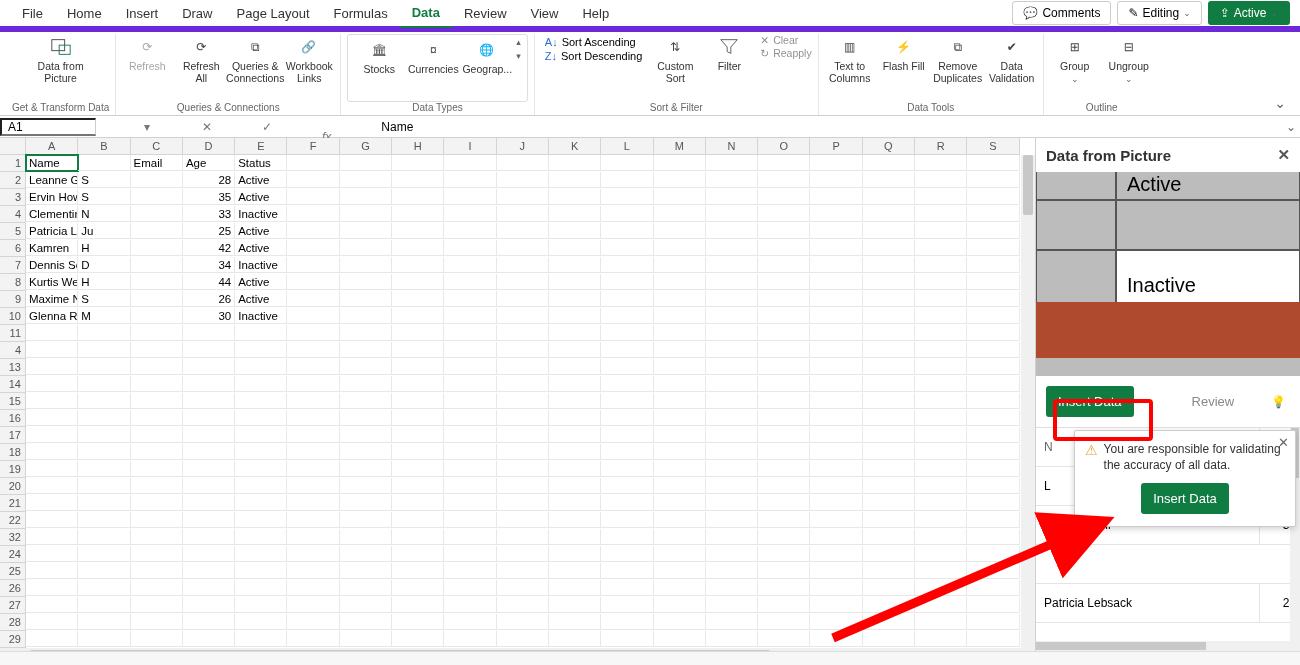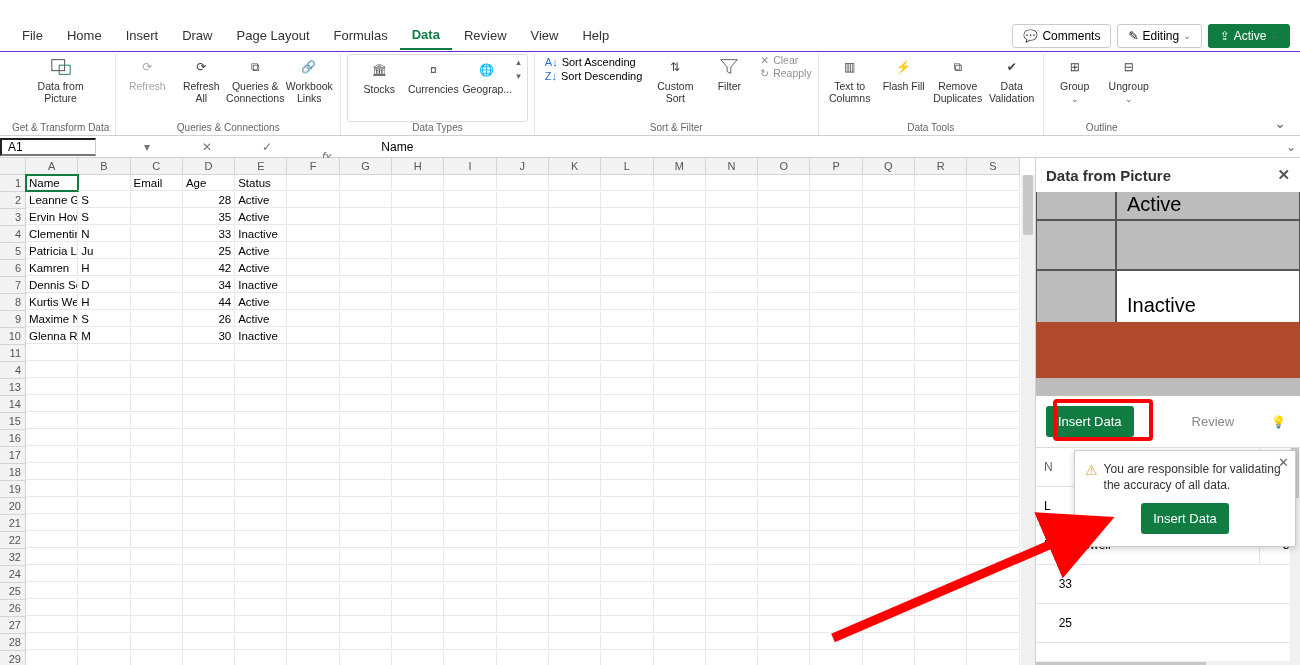--- a/index.html
+++ b/index.html
@@ -1,19 +1,19 @@
 <!DOCTYPE html>
 <html><head>
 <meta charset="utf-8">
 <style>
 * { box-sizing: border-box; margin: 0; padding: 0; font-family: "Segoe UI", Arial, sans-serif; }
 body { width: 1300px; height: 665px; background: #ffffff; overflow: hidden; font-size: 12px; position: relative; }
 
 
-.tabs { display: flex; align-items: center; height: 32px; padding: 0 10px; border-bottom: 1px solid #6d28d9; margin-top: 20px; }
+.tabs { display: flex; align-items: center; height: 32px; padding: 0 10px; border-bottom: 6px solid #6d28d9; }
 .tab { padding: 6px 12px; color: #333; cursor: pointer; font-size: 13px; }
 .tab.active { color: #107c41; border-bottom: 2px solid #107c41; font-weight: 700; }
 .tabs-right { margin-left: auto; display: flex; gap: 6px; align-items: center; }
 .btn-outline { border: 1px solid #ccc; padding: 4px 10px; border-radius: 3px; background: #fff; display: flex; align-items: center; gap: 4px; font-size: 12px; cursor: pointer; }
 .btn-share { background: #107c41; color: #fff; border: none; padding: 5px 12px; border-radius: 3px; display: flex; align-items: center; gap: 4px; font-size: 12px; cursor: pointer; }
 
 
 .ribbon { display: flex; height: 84px; border-bottom: 1px solid #d0d0d0; padding: 2px 6px 0; background: #fff; }
 .rgroup { display: flex; flex-direction: column; align-items: center; border-right: 1px solid #e6e6e6; padding: 0 6px; }
 .rgroup-body { display: flex; align-items: flex-start; flex: 1; gap: 4px; }
@@ -929,20 +929,21 @@
           <div class="pc2">28</div>
         </div>
       <div class="pt-row">
           <div class="pc1">Ervin Howell</div>
           <div class="pc2">35</div>
         </div>
       <div class="pt-row">
           <div class="pc2">33</div>
         </div>
       <div class="pt-row">
+          <div class="pc1">Patricia Lebsack</div>
           <div class="pc2">25</div>
         </div>
       <div class="pane-sb-v"></div>
 
       <div class="callout" style="top:2px;">
         <span class="cx">✕</span>
         <div class="cmsg">
           <span class="wicon">⚠</span>
           <span>You are responsible for validating the accuracy of all data.</span>
         </div>

